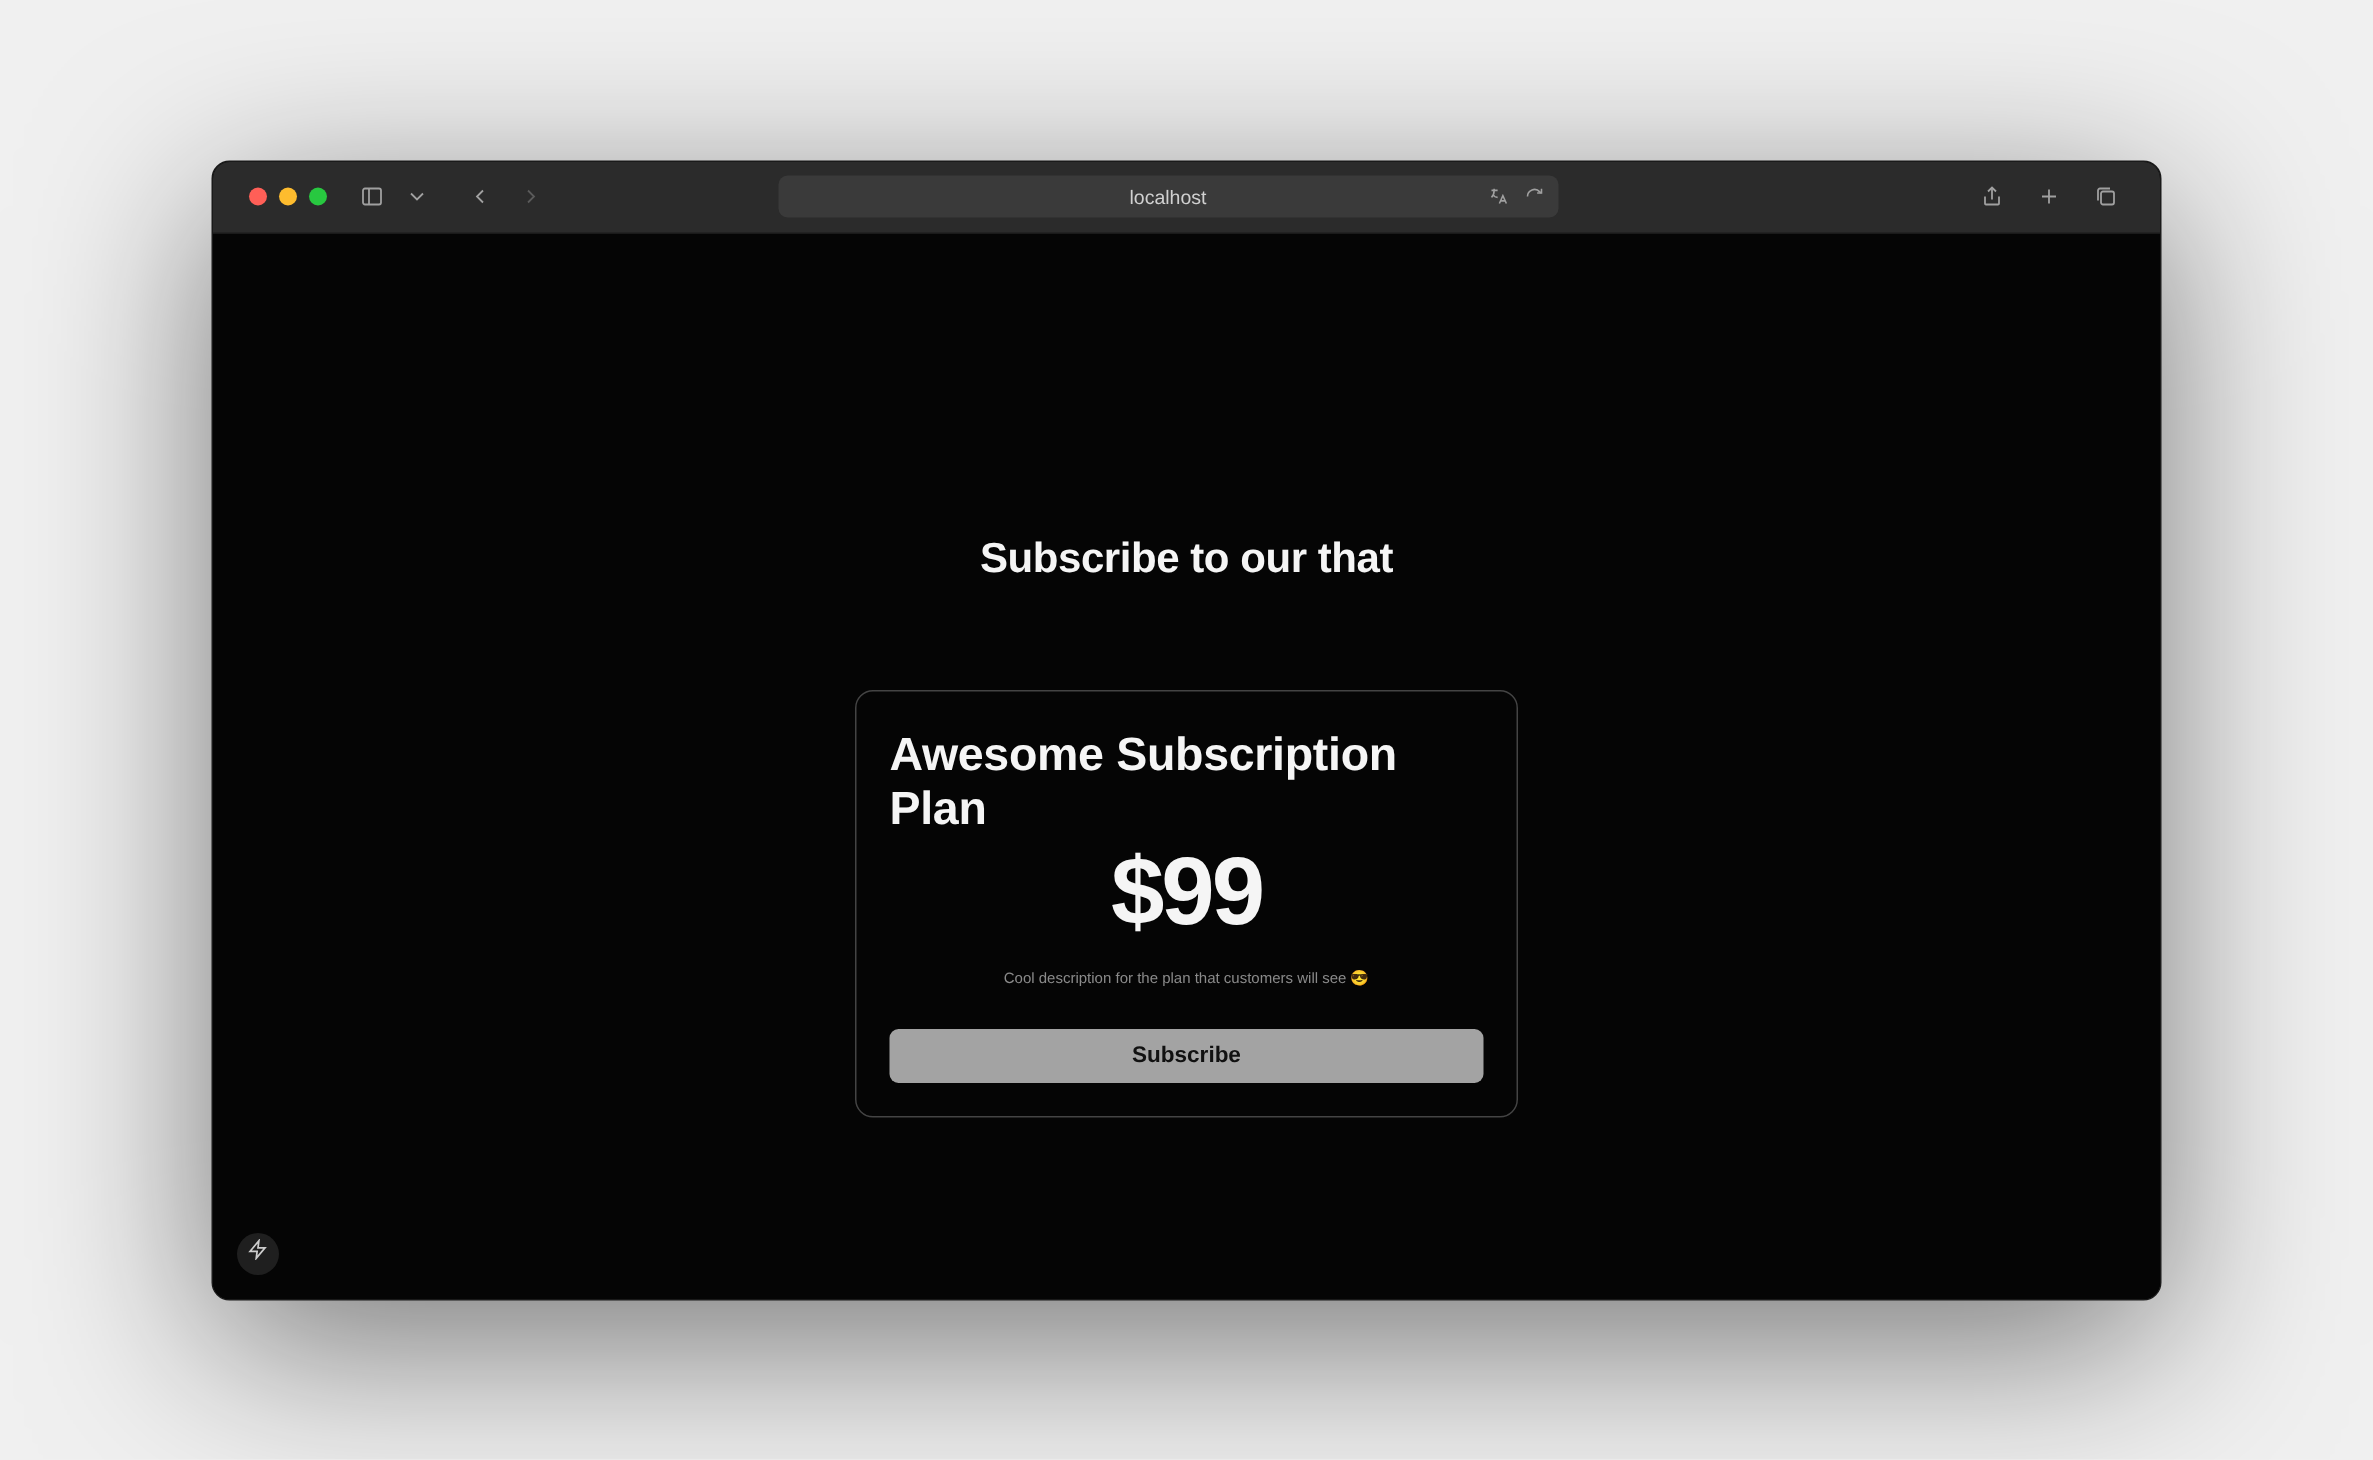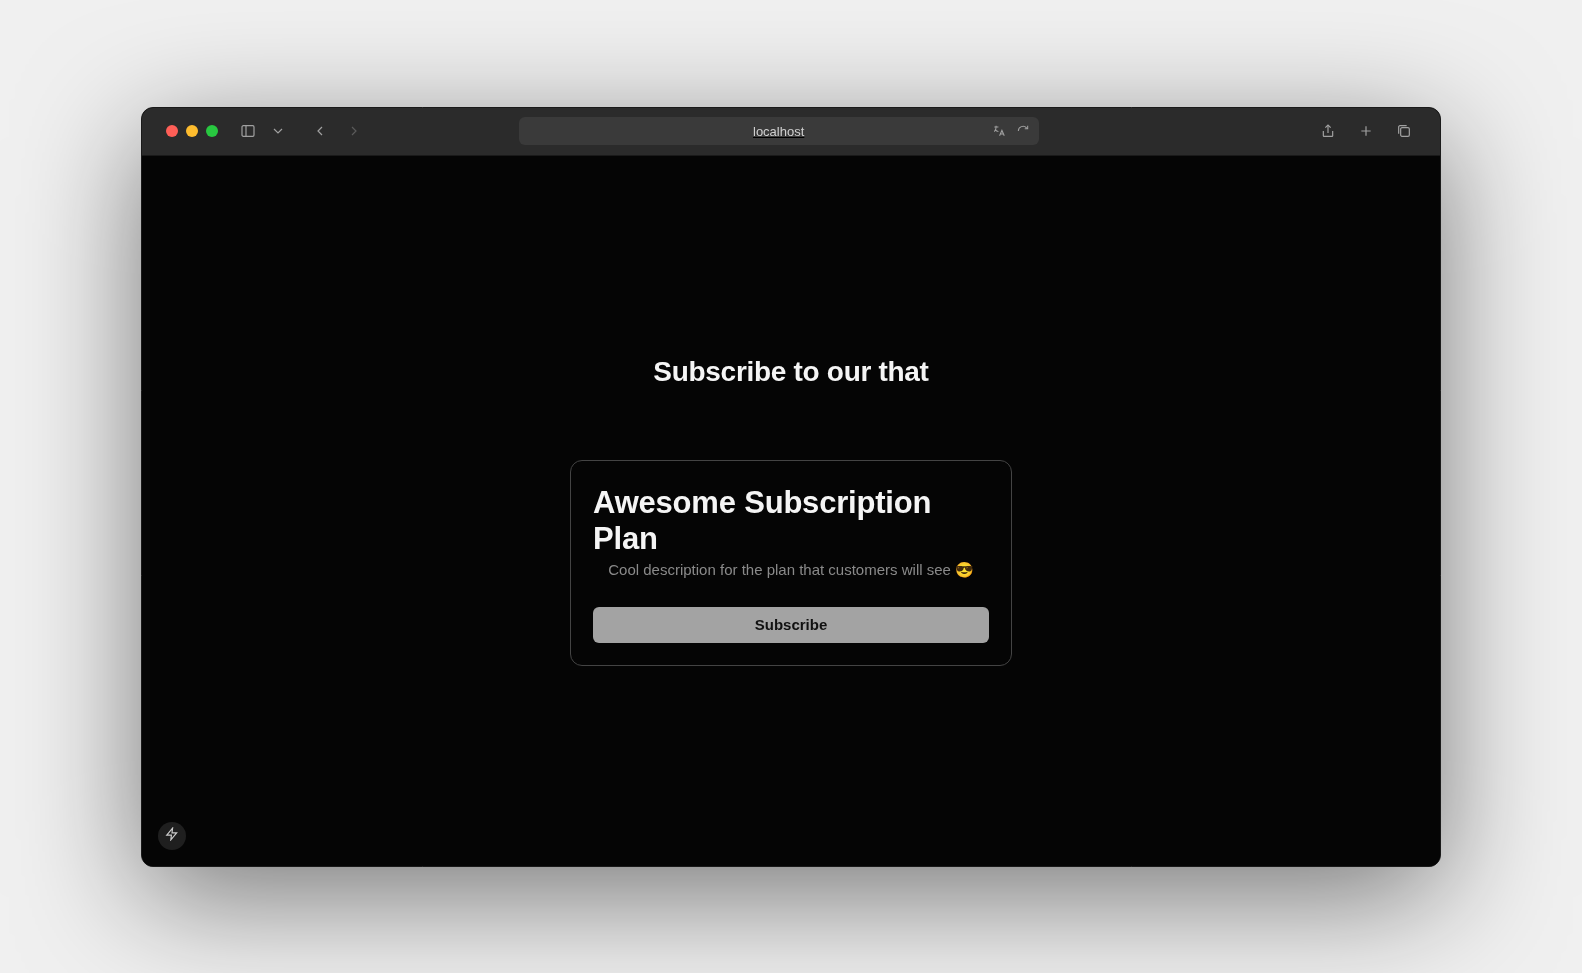--- a/index.html
+++ b/index.html
@@ -34,21 +34,20 @@
     }
 
     .toolbar {
       height: 48px;
       background: #2b2b2b;
       display: flex;
       align-items: center;
       padding: 0 24px;
       gap: 8px;
       border-bottom: 1px solid #1a1a1a;
-      text-decoration: underline;
     }
 
     .traffic-lights {
       display: flex;
       gap: 8px;
       margin-right: 10px;
     }
 
     .traffic-light {
       width: 12px;
@@ -180,21 +179,21 @@
       color: #f5f5f5;
       font-size: 64px;
       font-weight: 800;
       letter-spacing: -2px;
       line-height: 1.05;
       margin-bottom: 18px;
     }
 
     .plan-description {
       color: #8a8a8a;
-      font-size: 15px;
+      font-size: 10px;
       font-weight: 400;
       margin-bottom: 28px;
       text-align: center;
     }
 
     .subscribe-button {
       width: 100%;
       height: 36px;
       background: #a3a3a3;
       color: #111;
@@ -309,20 +308,21 @@
       </div>
 
     </div>
 
     <div class="viewport">
 
       <h1 class="main-heading">Subscribe to our that</h1>
 
       <div class="plan-card">
         <h2 class="plan-title">Awesome Subscription Plan</h2>
+        <div class="plan-price">$99</div>
         <p class="plan-description">Cool description for the plan that customers will see 😎</p>
         <button class="subscribe-button">Subscribe</button>
       </div>
 
       <div class="dev-badge">
         <span>
           <svg viewBox="0 0 24 24">
               <polygon points="13 2 3 14 11 14 10 22 20 10 12 10 13 2"></polygon>
             </svg>
         </span>

